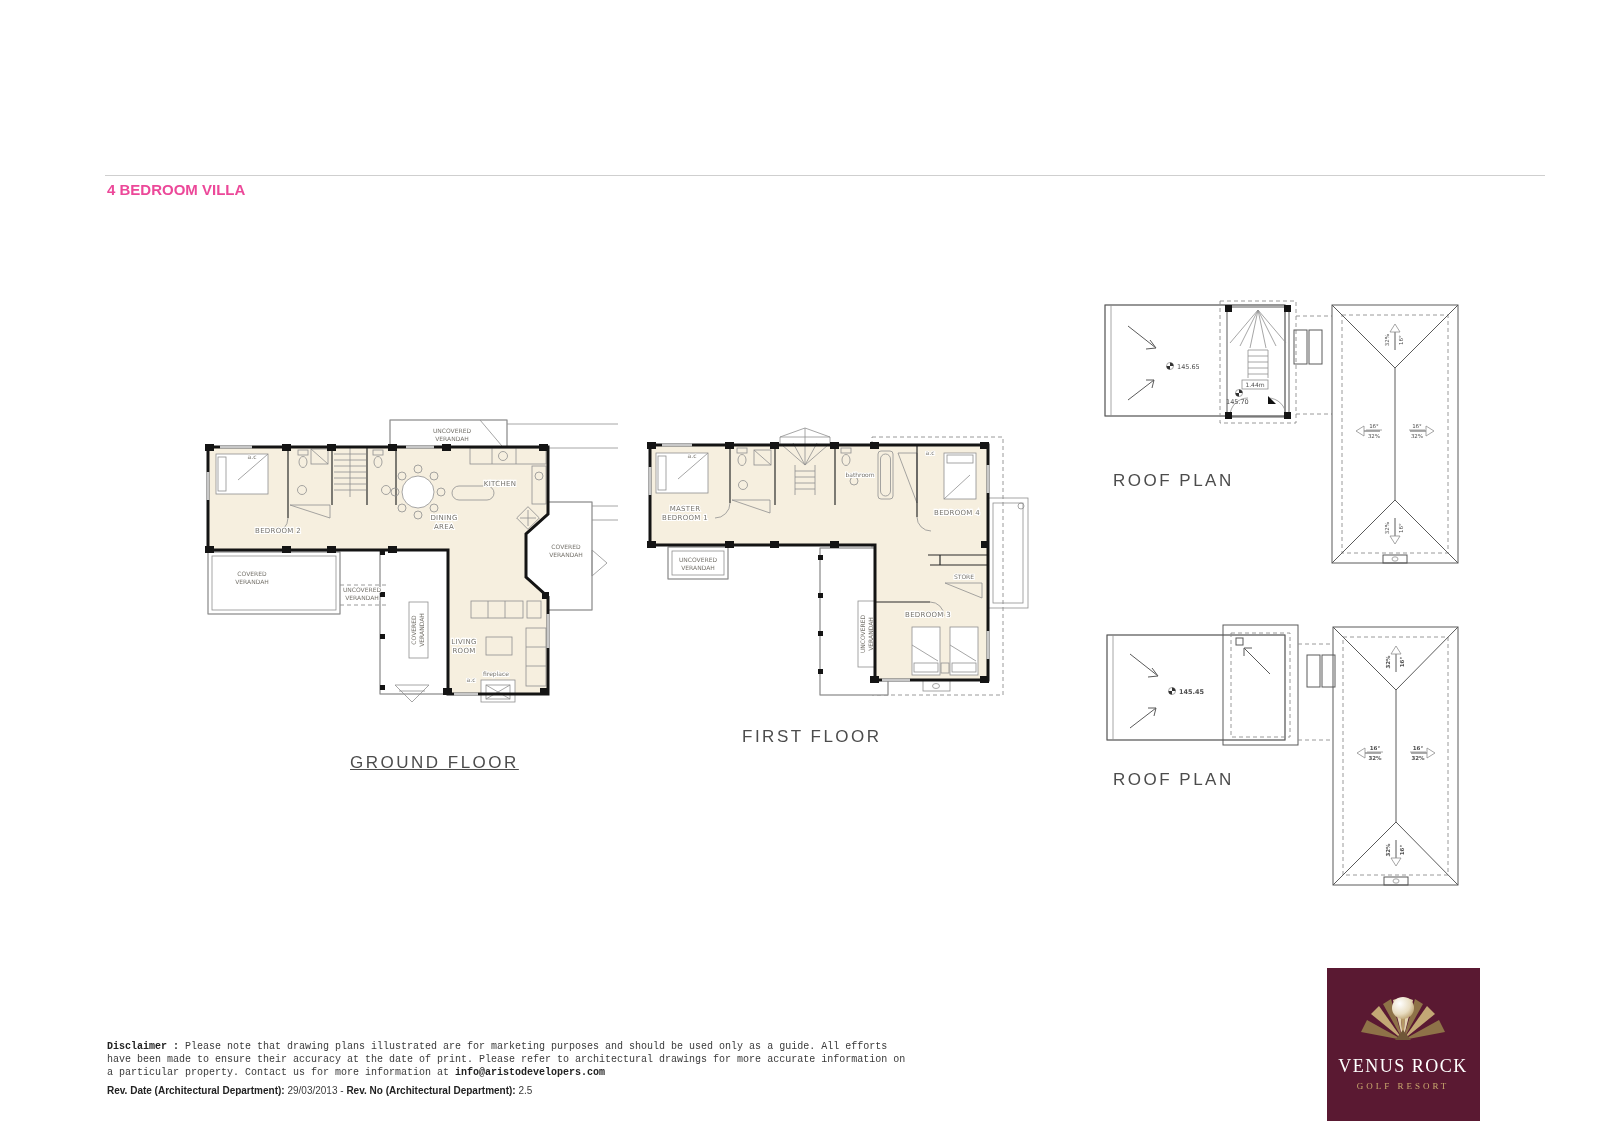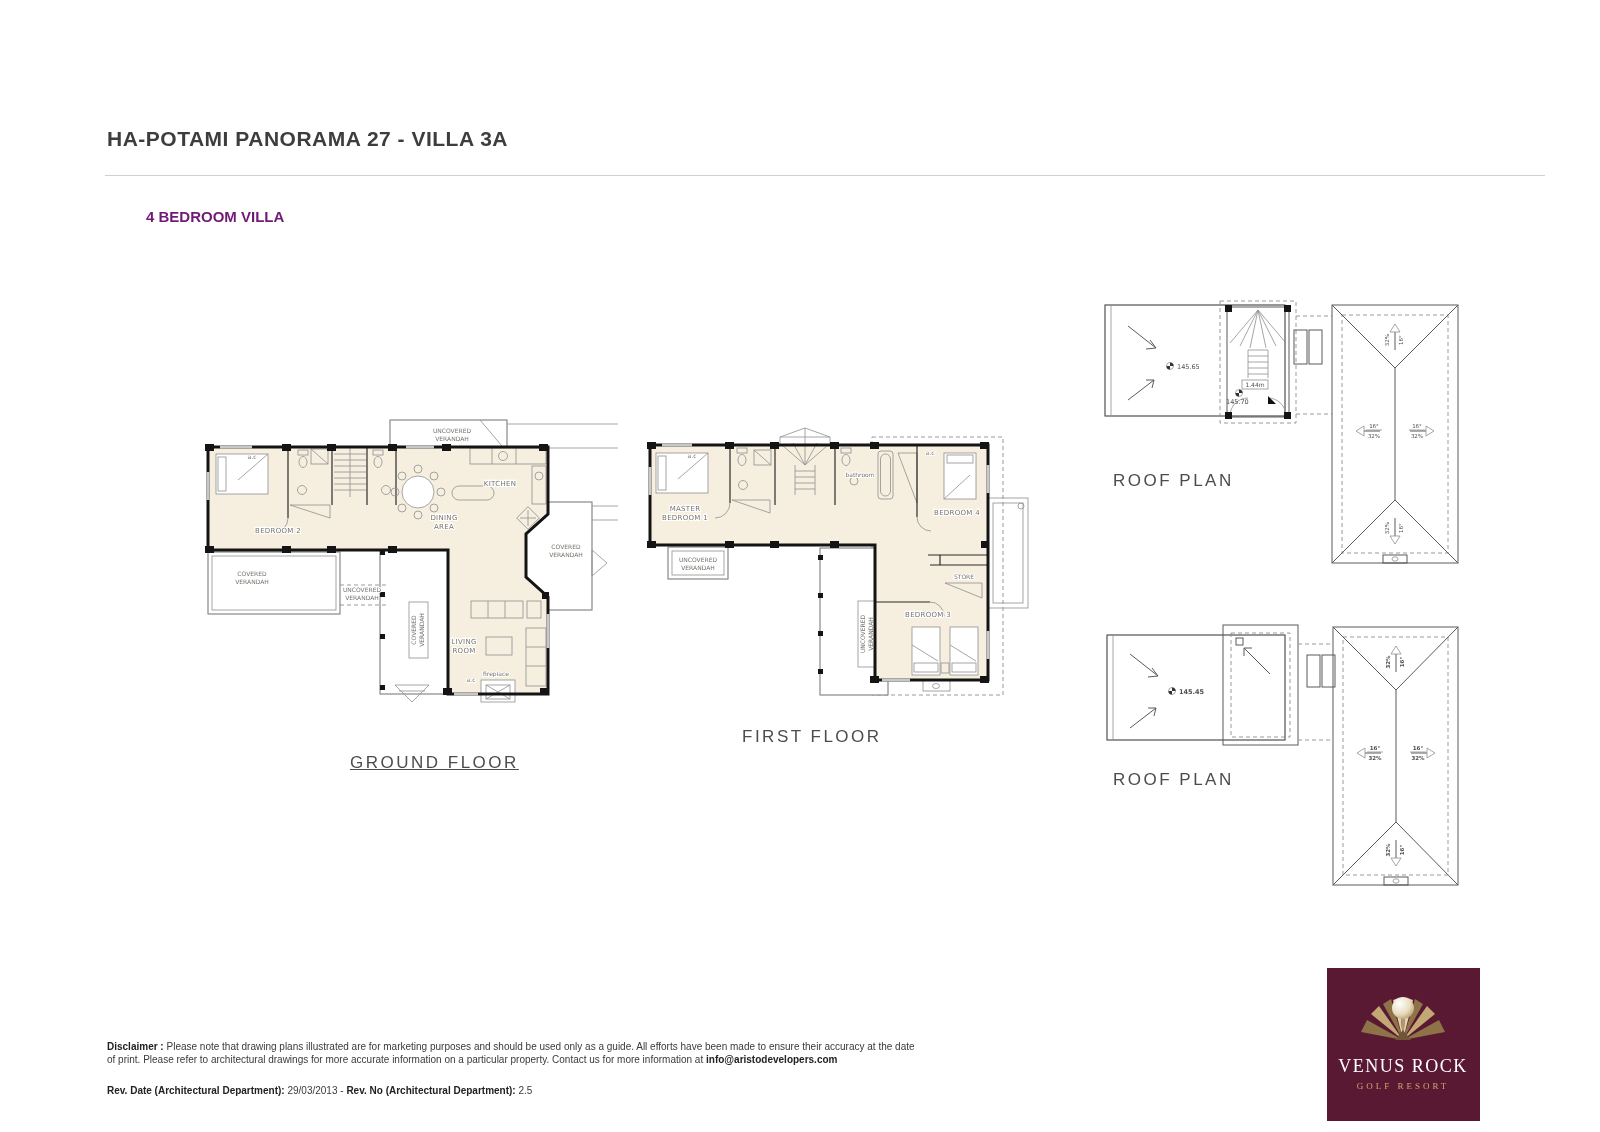--- a/index.html
+++ b/index.html
@@ -1,41 +1,41 @@
 <!DOCTYPE html>
 <html><head>
 <meta charset="utf-8">
 <style>
   html,body{margin:0;padding:0;background:#fff;}
   .page{position:relative;width:1600px;height:1132px;background:#ffffff;overflow:hidden;
         font-family:"Liberation Sans",sans-serif;}
   .title{position:absolute;left:107px;top:127px;font-size:21px;font-weight:bold;
          color:#3d3d3d;letter-spacing:.5px;}
   .rule{position:absolute;left:105px;top:175px;width:1440px;height:1px;background:#cfcfcf;}
-  .subtitle{position:absolute;left:107px;top:208px;font-size:15px;font-weight:bold;color:#701a75;margin-left:39px;}
+  .subtitle{position:absolute;left:107px;top:181px;font-size:15px;font-weight:bold;color:#ec4899;}
   .caption{position:absolute;font-size:17px;letter-spacing:2.5px;color:#4c4c4c;white-space:nowrap;}
   .plan{position:absolute;}
   svg text{font-family:"DejaVu Sans",sans-serif;}
   .lbl{font-size:7px;fill:#76736c;text-anchor:middle;letter-spacing:.3px;
        paint-order:stroke;stroke:#ffffff;stroke-width:2.2px;}
   .lbls{font-size:6px;fill:#76736c;text-anchor:middle;paint-order:stroke;stroke:#fff;stroke-width:2px;}
   .lvl{font-size:6.5px;fill:#4f4f4f;}
   .frac{font-size:5.5px;fill:#4f4f4f;text-anchor:middle;}
   .wall{fill:none;stroke:#141414;stroke-width:3px;}
   .part{fill:none;stroke:#2b2b2b;stroke-width:1.2px;}
   .thin{fill:none;stroke:#8f8f8f;stroke-width:.8px;}
   .thinf{fill:#fff;stroke:#8f8f8f;stroke-width:.8px;}
   .dash{fill:none;stroke:#8f8f8f;stroke-width:.9px;stroke-dasharray:4 3;}
   .win{fill:none;stroke:#c8c8c8;stroke-width:3px;}
   .roomfill{fill:#f6efdf;stroke:none;}
   .pillar{fill:#141414;stroke:none;}
   .rthin{fill:none;stroke:#5a5a5a;stroke-width:1px;}
   
   .disclaimer{position:absolute;left:107px;top:1040px;width:810px;font-size:10px;
-              line-height:13px;color:#3a3a3a;}
+              line-height:13px;color:#3a3a3a;font-family:Liberation Mono, monospace;}
   .disclaimer b{color:#222;}
   .revline{position:absolute;left:107px;top:1085px;font-size:10px;color:#3a3a3a;}
   .revline b{color:#222;}
   
   .logo{position:absolute;left:1327px;top:968px;width:153px;height:150px;}
 </style>
 </head>
 <body>
 
 <div class="page">
@@ -55,21 +55,20 @@
         <rect width="1.8" height="4" fill="#2b2b2b"></rect>
       </pattern>
       <radialGradient id="ballGrad" cx="35%" cy="30%" r="80%">
         <stop offset="0%" stop-color="#ffffff"></stop>
         <stop offset="60%" stop-color="#e8dcc0"></stop>
         <stop offset="100%" stop-color="#b69a66"></stop>
       </radialGradient>
     </defs>
   </svg>
 
-  <div class="title">HA-POTAMI PANORAMA 27 - VILLA 3A</div>
   <div class="rule"></div>
   <div class="subtitle">4 BEDROOM VILLA</div>
 
   <div class="plan" style="left:190px;top:402px;">
     <svg width="430" height="330" viewBox="0 0 430 330">
 
       <g>
         <rect x="200" y="18" width="117" height="32" class="thinf" fill="url(#pTile)"></rect>
         <rect x="200" y="18" width="117" height="32" class="thin"></rect>
         <line x1="290" y1="18" x2="317" y2="50" class="thin"></line>

